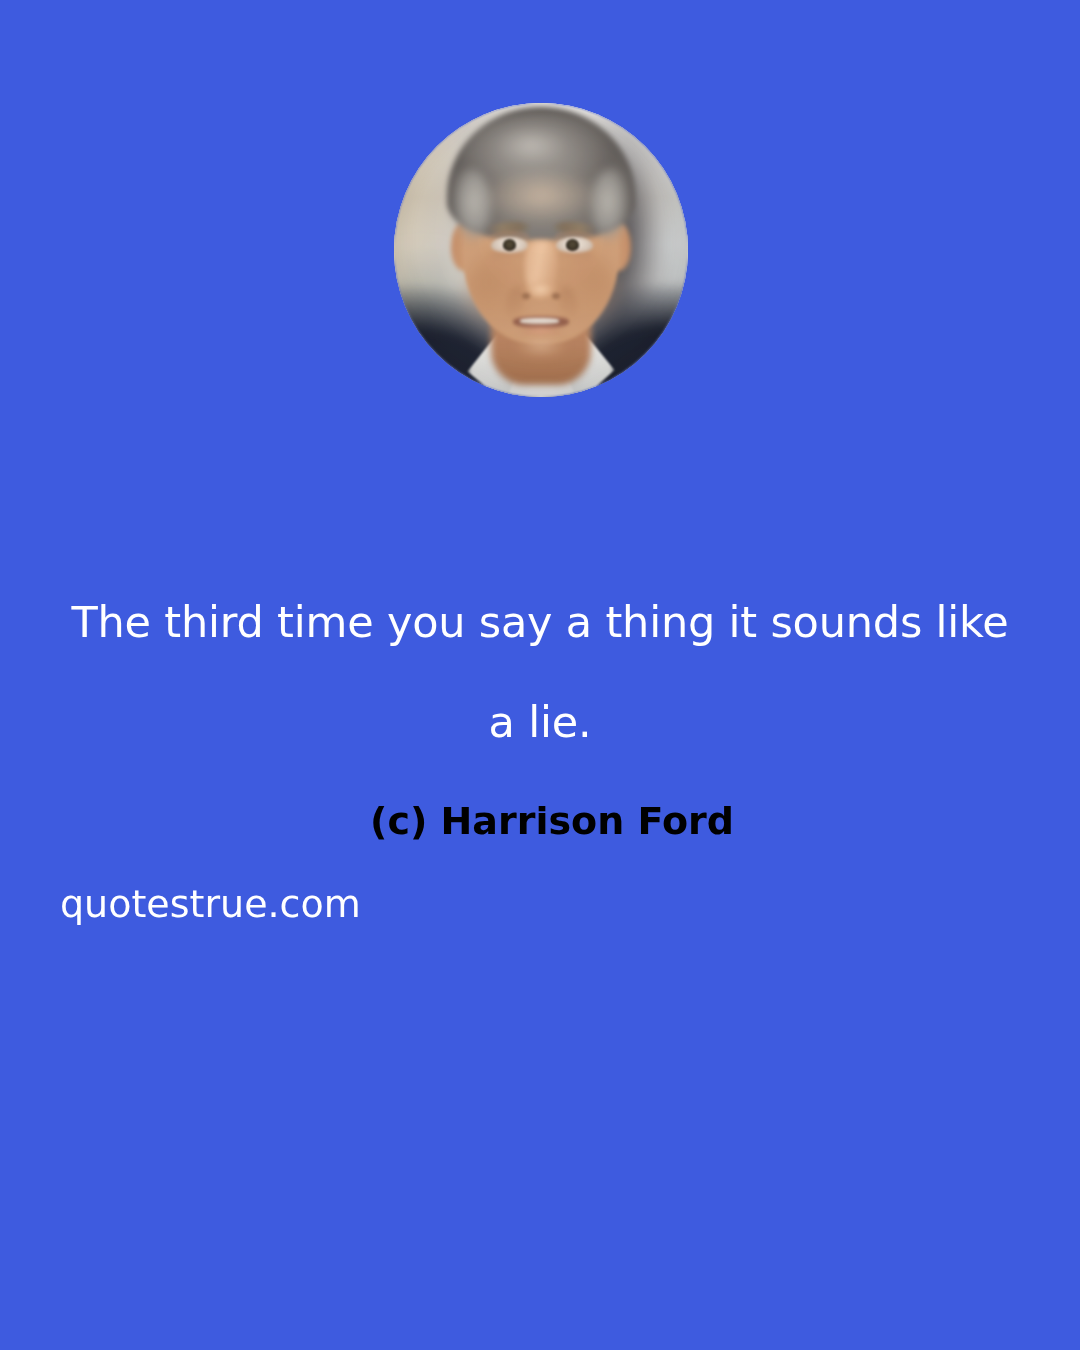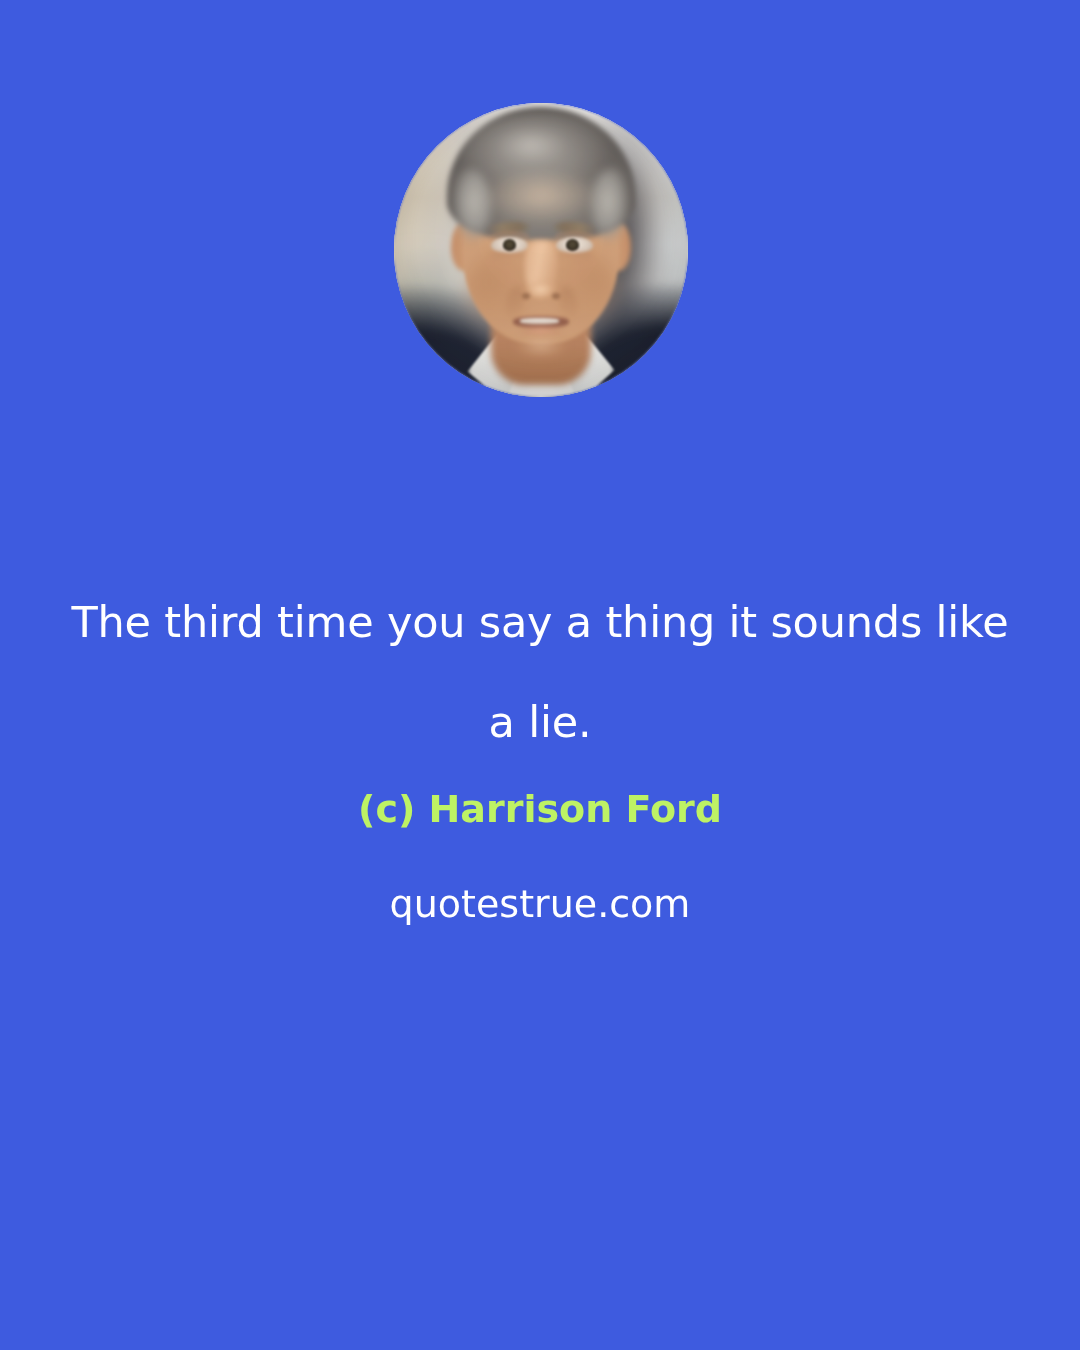--- a/index.html
+++ b/index.html
@@ -444,41 +444,41 @@
     line-height: 100px;
     text-align: center;
     letter-spacing: -0.2px;
   }
 
   #author-name {
     position: absolute;
     left: 60px;
     top: 784px;
     width: 960px;
-    margin: 0;
-    color: #bef264;
+    margin: 12px;
+    color: #000000;
     font-family: "DejaVu Sans", sans-serif;
     font-size: 38px;
     font-weight: bold;
     line-height: 50px;
     text-align: center;
   }
 
   #site-credit {
     position: absolute;
     left: 60px;
     top: 879px;
     width: 960px;
     margin: 0;
     color: #ffffff;
     font-family: "DejaVu Sans", sans-serif;
     font-size: 38px;
     font-weight: normal;
     line-height: 50px;
-    text-align: center;
+    text-align: left;
   }
 </style>
 </head>
 <body>
 
 <div id="quote-card">
 
   <div id="author-portrait">
     <div class="portrait-layer pl-bg"></div>
     <div class="portrait-layer pl-bg-bands"></div>

